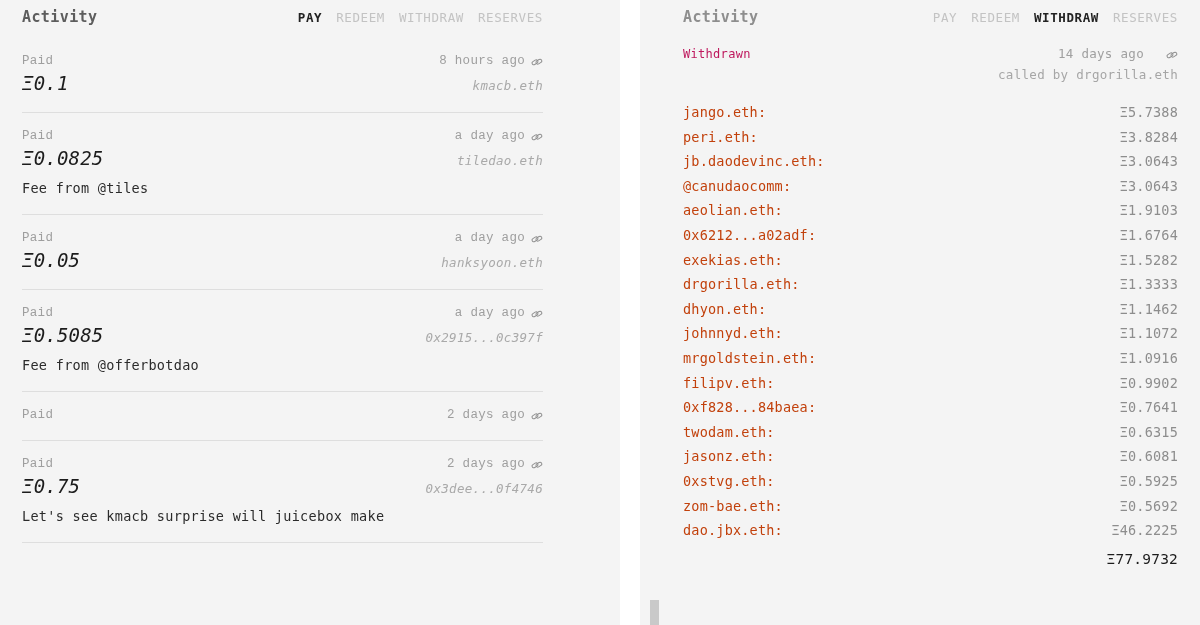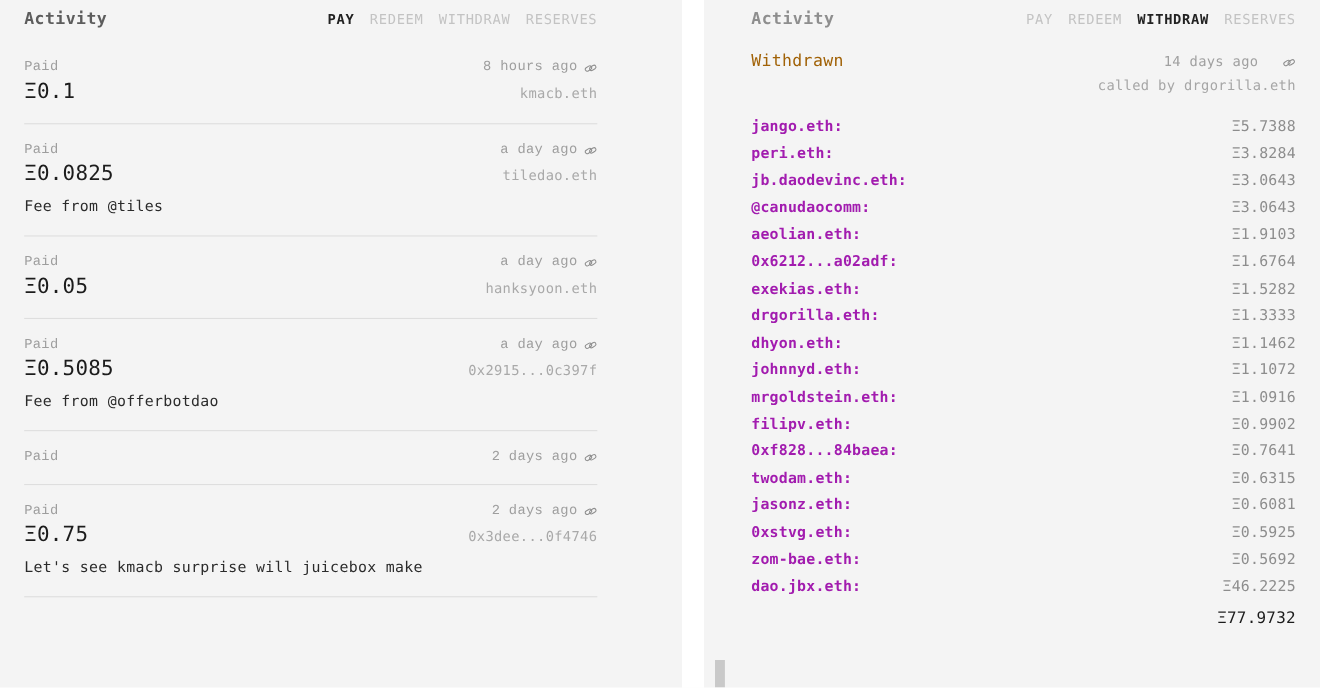--- a/index.html
+++ b/index.html
@@ -89,20 +89,21 @@
     display: flex;
     justify-content: space-between;
     align-items: baseline;
     font-family: Liberation Mono, monospace;
   }
   .tx-row2 {
     display: flex;
     justify-content: space-between;
     align-items: baseline;
     margin-top: 4px;
+    font-style: italic;
   }
   .tx-kind {
     font-size: 12.5px;
     color: #9e9e9e;
     letter-spacing: 0.3px;
   }
   .tx-time {
     font-size: 12.5px;
     color: #9e9e9e;
     letter-spacing: 0.3px;
@@ -141,22 +142,22 @@
   .link-icon svg { display: block; }
 
   
   .wd-head { margin-top: 16px; }
   .wd-head-row {
     display: flex;
     justify-content: space-between;
     align-items: baseline;
   }
   .wd-kind {
-    font-size: 15px;
-    color: #a16207;
+    font-size: 12px;
+    color: #be185d;
     letter-spacing: 0.3px;
   }
   .wd-time {
     font-size: 12.5px;
     color: #a0a0a0;
     letter-spacing: 0.3px;
     display: flex;
     align-items: center;
     gap: 22px;
     cursor: pointer;
@@ -171,24 +172,23 @@
 
   .payout-list { margin-top: 22px; }
   .payout {
     display: flex;
     justify-content: space-between;
     align-items: baseline;
     height: 24.6px;
   }
   .payout-name {
     font-size: 13.5px;
-    color: #a21caf;
+    color: #c2410c;
     letter-spacing: 0.2px;
     white-space: nowrap;
-    font-weight: bold;
   }
   .payout-amount {
     font-size: 13.5px;
     color: #8d8d8d;
     letter-spacing: 0.2px;
     white-space: nowrap;
   }
   .payout-total {
     display: flex;
     justify-content: flex-end;

